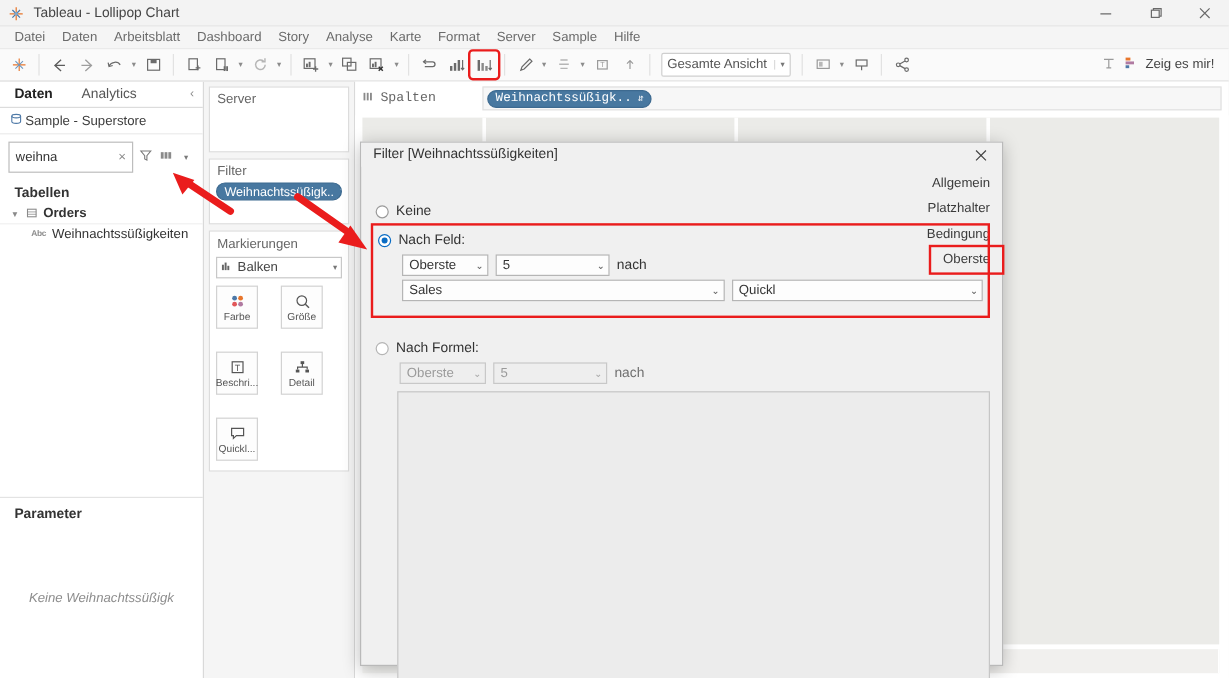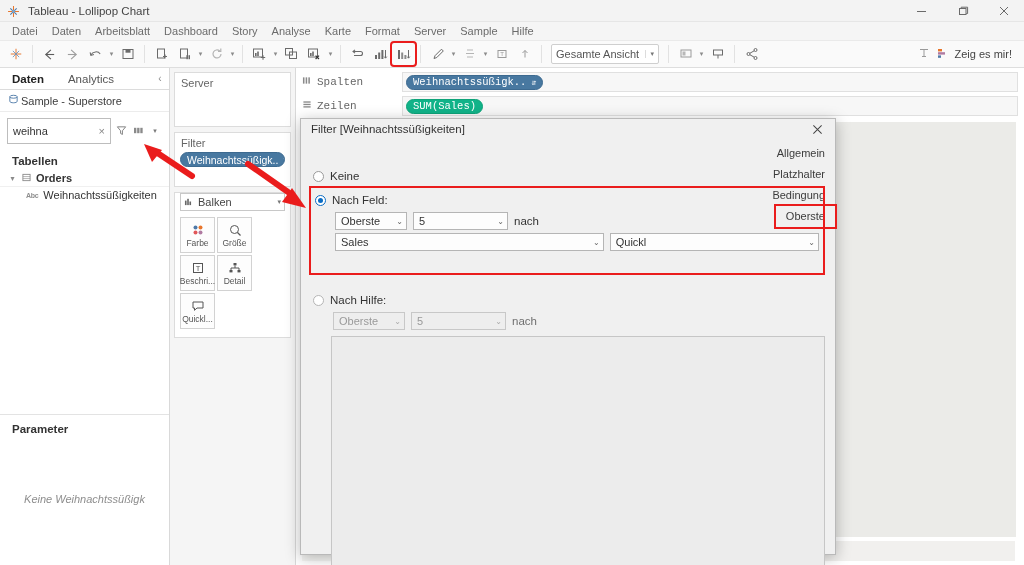--- a/index.html
+++ b/index.html
@@ -85,21 +85,21 @@
     white-space:nowrap; overflow:hidden;
   }
   .pill.blue { background:#4878a0; border:1px solid #3d6a90; }
   .pill.green { background:#11b389; border:1px solid #0ea379; }
   .pill .ar { margin-left:5px; font-size:8px; opacity:.9; }
   .marks-head { font-size:11px; color:#666; padding:5px 6px 4px 6px; }
   .markselect { height:18px; border:1px solid #c8c8c8; background:#fff; margin:0 5px 6px 5px;
                 display:flex; align-items:center; padding:0 3px; font-size:11px; color:#444; }
   .markselect .mtxt { flex:1; margin-left:4px; }
   .markselect .mcv { font-size:7px; color:#777; }
-  .mgrid { display:flex; flex-wrap:wrap; gap:2px; padding:0 5px 8px 5px; }
+  .mgrid { display:flex; flex-wrap:wrap; gap:19px; padding:0 5px 8px 5px; }
   .mbtn { width:35px; height:36px; border:1px solid #d2d2d2; background:#fdfdfd;
           display:flex; flex-direction:column; align-items:center; justify-content:center; gap:2px; }
   .mbtn .mi { height:15px; display:flex; align-items:center; color:#555; }
   .mbtn .ml { font-size:8.5px; color:#555; line-height:1; }
 
   
   .sheet { flex:1; background:#fff; display:flex; flex-direction:column; position:relative; }
   .shelfrow { display:flex; align-items:center; height:20px; margin:4px 6px 0 6px;font-family:Liberation Mono, monospace; }
   .shelflabel { width:100px; display:flex; align-items:center; gap:5px; font-size:11px; color:#666; }
   .shelflabel .gi { color:#8a8a8a; font-size:9px; }
@@ -128,21 +128,21 @@
   .dtab { padding:3px 9px 4px 9px; font-size:11px; color:#3b3b3b; border:1px solid transparent; background:transparent; }
   .dtab.active { background:#f0f0f0; }
   .dtab-hl { outline:2px solid #ea1c1c; }
   .tabline { height:1px; background:#cfcfcf; margin:0 0 0 0; }
   .dlg-content { flex:1; padding:6px 10px 0 10px; position:relative; }
   .radio-row { display:flex; align-items:center; gap:6px; padding:3px 0 3px 2px; font-size:11.5px; color:#333; }
   .radio { width:11px; height:11px; border-radius:50%; border:1px solid #9a9a9a; background:#fff; position:relative; flex:0 0 auto;}
   .radio.on { border-color:#0a6cc4; }
   .radio.on:after { content:""; position:absolute; left:2px; top:2px; width:5px; height:5px; border-radius:50%; background:#0a6cc4; }
   .radio.dim { border-color:#b5b5b5; }
-  .group-hl { border:2px solid #ea1c1c; padding:3px 4px 22px 4px; margin:1px 0 16px -2px; }
+  .group-hl { border:2px solid #ea1c1c; padding:3px 4px 12px 4px; margin:1px 0 16px -2px; }
   .row-indent { display:flex; align-items:center; gap:6px; padding:3px 0 0 20px; }
   .sel {
     height:18px; border:1px solid #b5b5b5; background:#fdfdfd; display:flex; align-items:center;
     padding:0 3px 0 5px; font-size:11px; color:#333;
   }
   .sel .cv { margin-left:auto; padding-left:6px; font-size:8px; color:#666; }
   .sel.dim { background:#eeeeee; color:#9a9a9a; border-color:#c8c8c8; }
   .sel.dim .cv { color:#aaa; }
   .sel.w-oberste { width:72px; }
   .sel.w-num { width:95px; }
@@ -455,20 +455,21 @@
       <div class="card-title">Filter</div>
       <div class="card-body">
         <div class="pill blue">
           <span>Weihnachtssüßigk..</span>
           <span class="ar">⥮</span>
         </div>
       </div>
     </div>
 
     <div class="card">
+      <div class="marks-head">Markierungen</div>
       <div class="markselect">
         <span>
           <svg width="10" height="9" viewBox="0 0 11 10">
               <rect x="1" y="4" width="1.8" height="5" fill="#666"></rect>
               <rect x="3.5" y="2" width="1.8" height="7" fill="#666"></rect>
               <rect x="6" y="5" width="1.8" height="4" fill="#666"></rect>
             </svg>
         </span>
         <span class="mtxt">Balken</span>
         <span class="mcv">▾</span>
@@ -539,37 +540,20 @@
         <span>Spalten</span>
       </div>
       <div class="shelfdrop">
         <div class="pill blue">
           <span>Weihnachtssüßigk..</span>
           <span class="ar">⇵</span>
         </div>
       </div>
     </div>
 
-    <div class="shelfrow">
-      <div class="shelflabel">
-        <span class="gi">
-          <svg width="10" height="9" viewBox="0 0 11 10">
-              <rect x="1.5" y="1.5" width="8" height="1.5" fill="#8a8a8a"></rect>
-              <rect x="1.5" y="4.2" width="8" height="1.5" fill="#8a8a8a"></rect>
-              <rect x="1.5" y="6.9" width="8" height="1.5" fill="#8a8a8a"></rect>
-            </svg>
-        </span>
-        <span>Zeilen</span>
-      </div>
-      <div class="shelfdrop">
-        <div class="pill green">
-          <span>SUM(Sales)</span>
-        </div>
-      </div>
-    </div>
 
     <div class="canvas">
       <div class="plotarea">
         <div class="gapline" style="left:100px"></div>
         <div class="gapline" style="left:310px"></div>
         <div class="gapline" style="left:520px"></div>
       </div>
       <div class="axisrow">
         <div class="axiscell first" style="width:108px">Bratapfel</div>
         <div class="axiscell" style="width:210px">Anisplätzchen</div>
@@ -627,21 +611,21 @@
         </div>
         <div class="sel w-agg">
           <span>Quickl</span>
           <span class="cv">⌄</span>
         </div>
       </div>
     </div>
 
     <div class="radio-row" style="margin-top:2px">
       <span class="radio dim"></span>
-      <span>Nach Hilfe:</span>
+      <span>Nach Formel:</span>
     </div>
     <div class="row-indent" style="padding-left:22px">
       <div class="sel dim w-oberste">
         <span>Oberste</span>
         <span class="cv">⌄</span>
       </div>
       <div class="sel dim w-num">
         <span>5</span>
         <span class="cv">⌄</span>
       </div>

